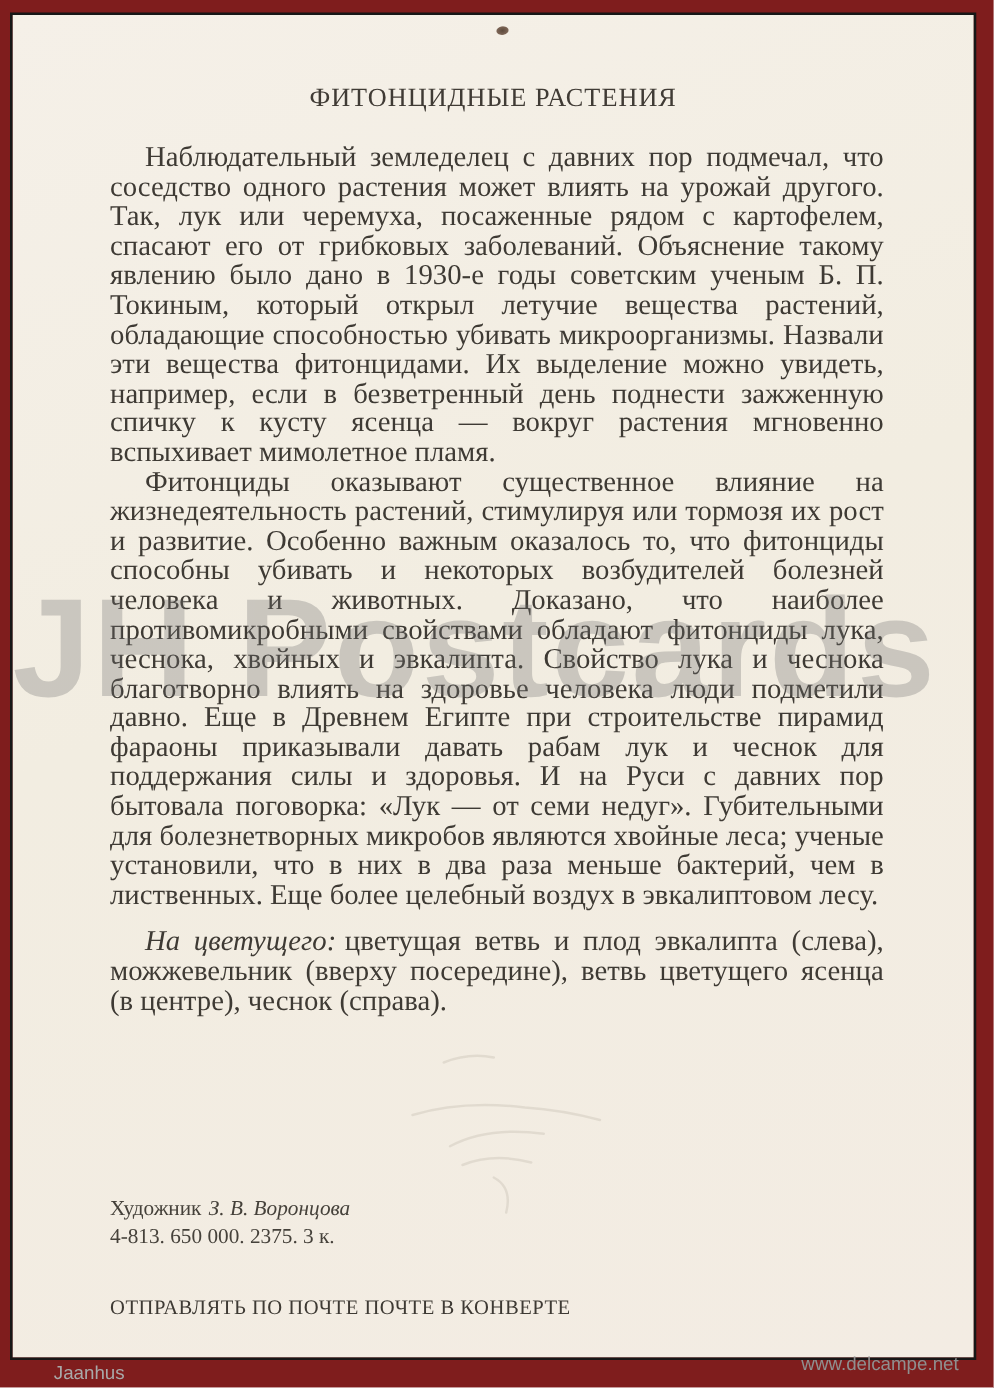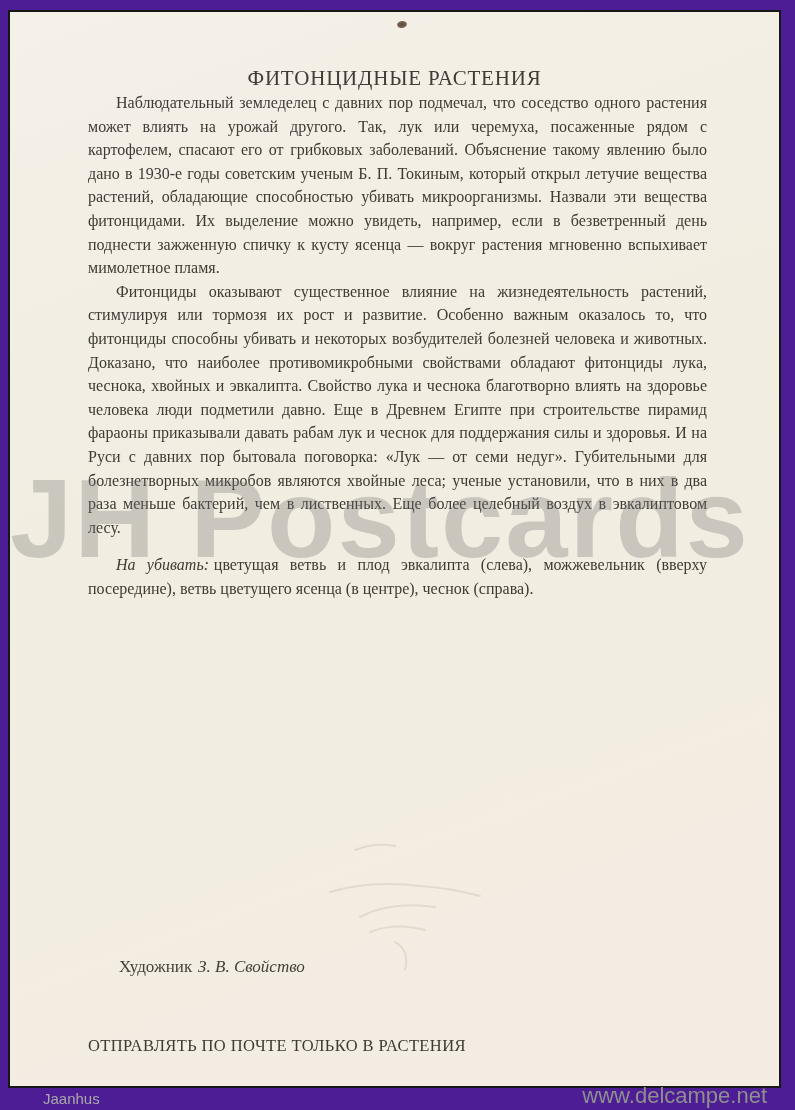--- a/index.html
+++ b/index.html
@@ -5,21 +5,21 @@
   html, body {
     margin: 0;
     padding: 0;
     background: #ffffff;
     font-family: "Liberation Serif", "DejaVu Serif", serif;
   }
   .stage {
     position: relative;
     width: 795px;
     height: 1110px;
-    background: #4c1d95;
+    background: #7f1d1d;
     overflow: hidden;
   }
   
   .postcard {
     position: absolute;
     left: 8px;
     top: 10px;
     width: 769px;
     height: 1074px;
     border: 2px solid #171717;
@@ -38,38 +38,39 @@
   }
   .card-title {
     margin: 54px 0 0 0;
     text-align: center;
     font-size: 21px;
     font-weight: 400;
     letter-spacing: 0.8px;
     color: #403b35;
   }
   .body-text {
+    margin-top: 23px;
     padding: 0 72px 0 78px;
     color: #3e3a34;
-    font-size: 16px;
+    font-size: 23px;
     line-height: 23.6px;
     text-align: justify;
   }
   .body-text p {
     margin: 0;
     text-indent: 28px;
   }
   .body-text p.caption {
     margin-top: 14px;
   }
   .italic {
     font-style: italic;
   }
   .caption-lead { margin-right: 0.3em; }
-  .artist-label { margin-right: 0.35em; margin-left: 31px; }
+  .artist-label { margin-right: 0.35em; }
   .colophon {
     position: absolute;
     left: 78px;
     top: 944px;
     color: #45413a;
     font-size: 17px;
     line-height: 21.5px;
   }
   .colophon div { white-space: nowrap; }
   .mailing-note {
@@ -110,54 +111,55 @@
     top: 1090px;
     font-family: "Liberation Sans", "DejaVu Sans", sans-serif;
     font-size: 15px;
     color: #a9a9a9;
   }
   .footer-right {
     position: absolute;
     right: 28px;
     top: 1083px;
     font-family: "Liberation Sans", "DejaVu Sans", sans-serif;
-    font-size: 22px;
+    font-size: 15px;
     color: #8f8f8f;
   }
 </style>
 </head>
 <body>
 
 <div class="stage">
 
   <div class="postcard">
 
     <div class="speck"></div>
 
     <h1 class="card-title">ФИТОНЦИДНЫЕ РАСТЕНИЯ</h1>
 
     <div class="body-text">
       <p>Наблюдательный земледелец с давних пор подмечал, что соседство одного растения может влиять на урожай другого. Так, лук или черемуха, посаженные рядом с картофелем, спасают его от грибковых заболеваний. Объяснение такому явлению было дано в 1930-е годы советским ученым Б. П. Токиным, который открыл летучие вещества растений, обладающие способностью убивать микроорганизмы. Назвали эти вещества фитонцидами. Их выделение можно увидеть, например, если в безветренный день поднести зажженную спичку к кусту ясенца — вокруг растения мгновенно вспыхивает мимолетное пламя.</p>
       <p>Фитонциды оказывают существенное влияние на жизнедеятельность растений, стимулируя или тормозя их рост и развитие. Особенно важным оказалось то, что фитонциды способны убивать и некоторых возбудителей болезней человека и животных. Доказано, что наиболее противомикробными свойствами обладают фитонциды лука, чеснока, хвойных и эвкалипта. Свойство лука и чеснока благотворно влиять на здоровье человека люди подметили давно. Еще в Древнем Египте при строительстве пирамид фараоны приказывали давать рабам лук и чеснок для поддержания силы и здоровья. И на Руси с давних пор бытовала поговорка: «Лук — от семи недуг». Губительными для болезнетворных микробов являются хвойные леса; ученые установили, что в них в два раза меньше бактерий, чем в лиственных. Еще более целебный воздух в эвкалиптовом лесу.</p>
       <p class="caption">
-        <span class="italic caption-lead">На убивать:</span><span>цветущая ветвь и плод эвкалипта (слева), можжевельник (вверху посередине), ветвь цветущего ясенца (в центре), чеснок (справа).</span>
+        <span class="italic caption-lead">На цветущего:</span><span>цветущая ветвь и плод эвкалипта (слева), можжевельник (вверху посередине), ветвь цветущего ясенца (в центре), чеснок (справа).</span>
       </p>
     </div>
 
     <svg class="scribbles" width="260" height="140" viewBox="0 0 260 140">
       <path d="M55 18 q20 -8 40 -4 M30 60 q40 -12 90 -6 q30 2 60 10 M60 85 q30 -16 75 -10 M70 100 q25 -10 55 -2 M95 110 q15 8 10 28" fill="none" stroke="#8b8273" stroke-width="2" stroke-linecap="round"></path>
     </svg>
 
     <div class="colophon">
       <div>
-        <span class="artist-label">Художник</span><span class="italic">З. В. Свойство</span>
+        <span class="artist-label">Художник</span><span class="italic">З. В. Воронцова</span>
       </div>
+      <div>4-813. 650 000. 2375. 3 к.</div>
     </div>
 
-    <div class="mailing-note">ОТПРАВЛЯТЬ ПО ПОЧТЕ ТОЛЬКО В РАСТЕНИЯ</div>
+    <div class="mailing-note">ОТПРАВЛЯТЬ ПО ПОЧТЕ ПОЧТЕ В КОНВЕРТЕ</div>
 
     <div class="watermark">JH Postcards</div>
   </div>
 
   <div class="footer-left">Jaanhus</div>
 
   <div class="footer-right">www.delcampe.net</div>
 
 </div>
 

